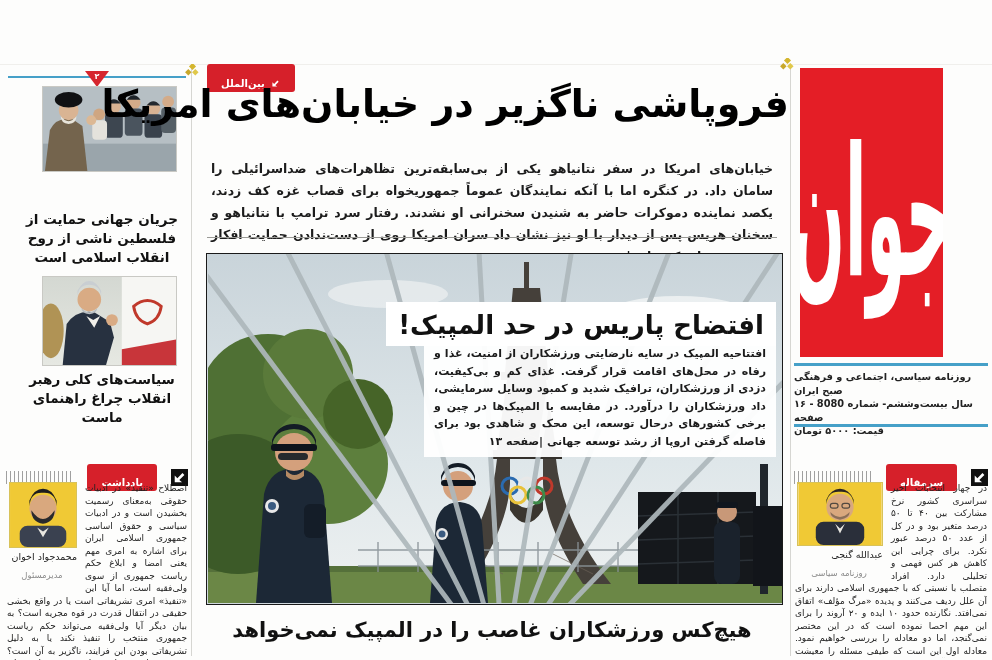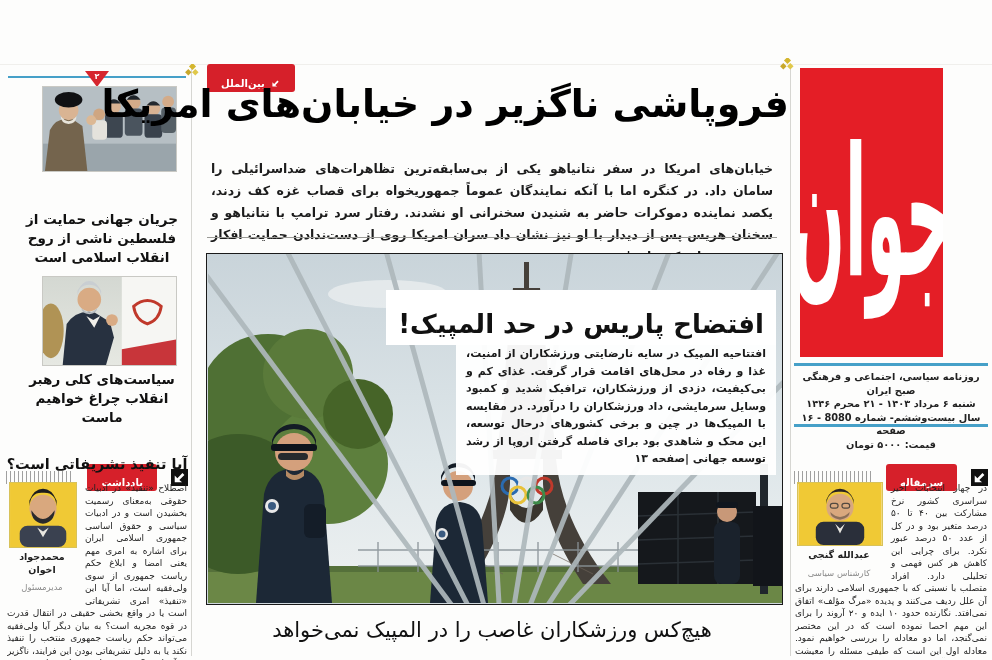--- a/index.html
+++ b/index.html
@@ -28,34 +28,34 @@
     position:absolute; left:50%; top:3px; transform:translateX(-50%);
     width:24px; height:16px; background:#d6262e; color:#fff;
     clip-path:polygon(0 0,100% 0,50% 100%);
     font-size:8px; font-weight:bold; text-align:center; line-height:11px;
   }
   .ornament { position:absolute; width:14px; height:14px; }
   .caption-gray { color:#8a8a8a; }
   .body-text { font-size:9px; line-height:12.5px; text-align:justify; color:#222; }
   figure.author { float:left; width:88px; margin:0 8px 3px 0; text-align:center; }
   figure.author .pic { display:block; border:1px solid #d8c25a; }
-  figure.author .name { font-size:9.5px; font-weight:bold; margin-top:3px; }
+  figure.author .name { font-size:9.5px; font-weight:normal; margin-top:3px;text-align:right; }
   figure.author .role { font-size:8.5px; color:#8a8a8a; margin-top:5px; }
 
   
   .col-right { position:absolute; left:794px; top:56px; width:194px; height:602px; }
   .logo-box {
     position:absolute; left:6px; top:12px; width:143px; height:289px;
     background:#e41e26; overflow:hidden; display:flex; align-items:center; justify-content:center;
   }
   .logo-box span {
     color:#fff; font-size:56px; font-weight:bold; white-space:nowrap;
     transform:scale(1.12,3.2); letter-spacing:-2px;
   }
-  .mast-info { position:absolute; top:314px; left:0; right:0; text-align:center; font-size:9.8px; font-weight:bold; line-height:13.5px; color:#222; }
+  .mast-info { position:absolute; top:314px; left:0; right:0; text-align:left; font-size:9.8px; font-weight:bold; line-height:13.5px; color:#222; }
   .ed-title, .note-title { position:absolute; left:0; right:0; text-align:center; font-size:14.5px; font-weight:bold; color:#111; }
   .ed-body { position:absolute; top:426px; left:1px; right:1px; height:176px; overflow:hidden; }
 
   
   .col-left { position:absolute; left:6px; top:56px; width:182px; height:604px; }
   .col-left .photo { position:absolute; left:36px; width:135px; border:1px solid #c9c9c4; }
   .kicker { position:absolute; top:124px; left:4px; right:4px; text-align:center; font-size:9.5px; line-height:13px; }
   .lhead { position:absolute; left:12px; right:2px; text-align:center; font-weight:bold; font-size:13.5px; line-height:19px; color:#111; }
   .note-body { position:absolute; top:426px; left:1px; right:1px; height:178px; overflow:hidden; }
   .note-body figure.author { width:70px; }
@@ -71,31 +71,31 @@
     position:absolute; top:102px; left:16px; right:16px;
     font-size:12.5px; font-weight:bold; line-height:22px; text-align:justify; color:#1c1c1c;
   }
   .hr-line { position:absolute; top:181px; left:12px; right:12px; height:1px; background:#9a9a96; }
   .photo-frame {
     position:absolute; top:197px; left:11px; width:577px; height:352px;
     border:1.5px solid #1a1a1a; overflow:hidden; background:#cfd8dd;
   }
   .photo-frame svg.scene { position:absolute; inset:0; }
   .overlay-head {
-    position:absolute; top:36px; right:6px; background:#fff; color:#111;
-    font-size:26px; font-weight:bold; padding:20px 12px 5px; line-height:1.15;
+    position:absolute; top:48px; right:6px; background:#fff; color:#111;
+    font-size:26px; font-weight:bold; padding:9px 12px 5px; line-height:1.15;
   }
   .overlay-lede {
-    position:absolute; top:86px; right:6px; width:320px;
+    position:absolute; top:86px; right:6px; width:352px;
     background:rgba(255,255,255,.95); padding:5px 10px 7px;
     font-size:11px; font-weight:bold; line-height:17.5px; text-align:justify; color:#1b1b1b;
   }
   .bottom-headline {
     position:absolute; top:562px; left:0; right:0; text-align:center;
-    font-size:21px; font-weight:normal; color:#111;
+    font-size:21px; font-weight:bold; color:#111;
   }
 </style>
 </head>
 <body>
 
 <div class="page">
 
   <div class="top-hairline"></div>
   <div class="v-sep" style="left:191px"></div>
   <div class="v-sep" style="left:790px"></div>
@@ -107,21 +107,20 @@
       <rect x="8" y="6" width="4.6" height="4.6" fill="#e0c84a" transform="rotate(45 10.3 8.3)"></rect>
     </svg>
 
     <div class="logo-box">
       <span>جوان</span>
     </div>
 
     <div class="blue-line" style="top:307px"></div>
     <div class="mast-info">
       <div>روزنامه سیاسی، اجتماعی و فرهنگی صبح ایران</div>
-      <div>شنبه ۶ مرداد ۱۴۰۳ - ۲۱ محرم ۱۴۴۶</div>
       <div>سال بیست‌وششم- شماره 8080 - ۱۶ صفحه</div>
       <div>قیمت: ۵۰۰۰ تومان</div>
     </div>
     <div class="blue-line" style="top:368px"></div>
 
     <div class="sec-header" style="top:376px">
       <svg class="logo-mark" viewBox="0 0 16 16">
         <rect width="16" height="16" fill="#111"></rect>
         <path d="M3.5 12.5 L3.5 6 L6 8.6 L10.8 3.8 L12.6 5.6 L7.8 10.4 L10.4 12.5 Z" fill="#fff"></path>
       </svg>
@@ -139,21 +138,21 @@
           <rect x="18" y="40" width="50" height="24" rx="8" fill="#2a2f3a"></rect>
           <polygon points="38,42 43,52 48,42 43,47" fill="#e8e6e0"></polygon>
           <circle cx="43" cy="25" r="14" fill="#d9a87e"></circle>
           <path d="M29 22 Q30 8 43 9 Q56 8 57 22 L57 17 Q52 6 43 6 Q34 6 29 17 Z" fill="#2a2422"></path>
           <path d="M33 30 Q43 40 53 30 Q53 36 43 38 Q33 36 33 30 Z" fill="#4a3f38" opacity=".55"></path>
           <rect x="33" y="21" width="8" height="5" rx="2.5" fill="none" stroke="#514840" stroke-width="1.2"></rect>
           <rect x="45" y="21" width="8" height="5" rx="2.5" fill="none" stroke="#514840" stroke-width="1.2"></rect>
         </svg>
         <figcaption>
           <div class="name">عبدالله گنجی</div>
-          <div class="role">کارشناس سیاسی</div>
+          <div class="role">روزنامه سیاسی</div>
         </figcaption>
       </figure>
       <span>در چهار انتخابات اخیر سراسری کشور نرخ مشارکت بین ۴۰ تا ۵۰ درصد متغیر بود و در کل از عدد ۵۰ درصد عبور نکرد. برای چرایی این کاهش هر کس فهمی و تحلیلی دارد. افراد متصلب با نسبتی که با جمهوری اسلامی دارند برای آن علل ردیف می‌کنند و پدیده «مرگ مؤلف» اتفاق نمی‌افتد. نگارنده حدود ۱۰ ایده و ۲۰ آروند را برای این مهم احصا نموده است که در این مختصر نمی‌گنجد، اما دو معادله را بررسی خواهیم نمود. معادله اول این است که طیفی مسئله را معیشت می‌دانند و آن سر معادله علت را عبور بخشی از مردم از جمهوری اسلامی قلمداد می‌کند، البته برخی وارد جزئیات نمی‌شوند و صرفاً «ناامیدی» را علت می‌دانند. در بررسی معادله باید گفت مردمی که مشارکت می‌کنند همان‌هایی نیستند که بیشترین مشکلات معیشتی را دارند؟ اگر فقر و تورم است که بیشتر مردم با آن درگیرند</span>
     </div>
   </aside>
 
   <aside class="col-left">
 
     <div class="divider" style="top:12px">
       <span class="line"></span>
@@ -201,34 +200,33 @@
       <polygon points="80,74 135,64 135,90 80,90" fill="#c8353a"></polygon>
       <ellipse cx="8" cy="55" rx="13" ry="28" fill="#b09355"></ellipse>
       <path d="M20 90 L24 48 Q34 33 52 36 L68 46 L72 62 L64 90 Z" fill="#273140"></path>
       <polygon points="44,40 52,52 58,40 51,44" fill="#f0efe9"></polygon>
       <circle cx="47" cy="23" r="12" fill="#d9ab84"></circle>
       <path d="M35 20 Q36 8 47 8 Q58 8 59 20 L59 14 Q54 4 47 4 Q40 4 35 14 Z" fill="#c9ced2"></path>
       <path d="M39 32 Q47 40 55 32 Q55 37 47 38 Q39 37 39 32 Z" fill="#b9bec2"></path>
       <circle cx="70" cy="44" r="6" fill="#d9ab84"></circle>
     </svg>
 
-    <h3 class="lhead" style="top:314px">سیاست‌های کلی رهبر انقلاب چراغ خواهیم ماست</h3>
+    <h3 class="lhead" style="top:314px">سیاست‌های کلی رهبر انقلاب چراغ راهنمای ماست</h3>
 
     <div class="sec-header" style="top:376px">
       <svg class="logo-mark" viewBox="0 0 16 16">
         <rect width="16" height="16" fill="#111"></rect>
         <path d="M3.5 12.5 L3.5 6 L6 8.6 L10.8 3.8 L12.6 5.6 L7.8 10.4 L10.4 12.5 Z" fill="#fff"></path>
       </svg>
       <span class="sec-badge">
         <span>یادداشت</span>
       </span>
       <span class="barcode"></span>
     </div>
 
-    <h2 class="note-title" style="top:400px">آیا تنفیذ تشریفاتی است؟</h2>
 
     <div class="note-body body-text">
       <figure class="author">
         <svg class="pic" width="68" height="66" viewBox="0 0 68 66">
           <rect width="68" height="66" fill="#f0c935"></rect>
           <rect x="10" y="44" width="48" height="22" rx="8" fill="#3a4150"></rect>
           <polygon points="28,46 34,56 40,46 34,50" fill="#e8e6e0"></polygon>
           <circle cx="34" cy="26" r="14" fill="#d9a87e"></circle>
           <path d="M20 24 Q21 9 34 10 Q47 9 48 24 L48 18 Q43 6 34 6 Q25 6 20 18 Z" fill="#1d1d1f"></path>
           <path d="M22 28 Q34 46 46 28 Q46 40 34 42 Q22 40 22 28 Z" fill="#2a2a2c"></path>

